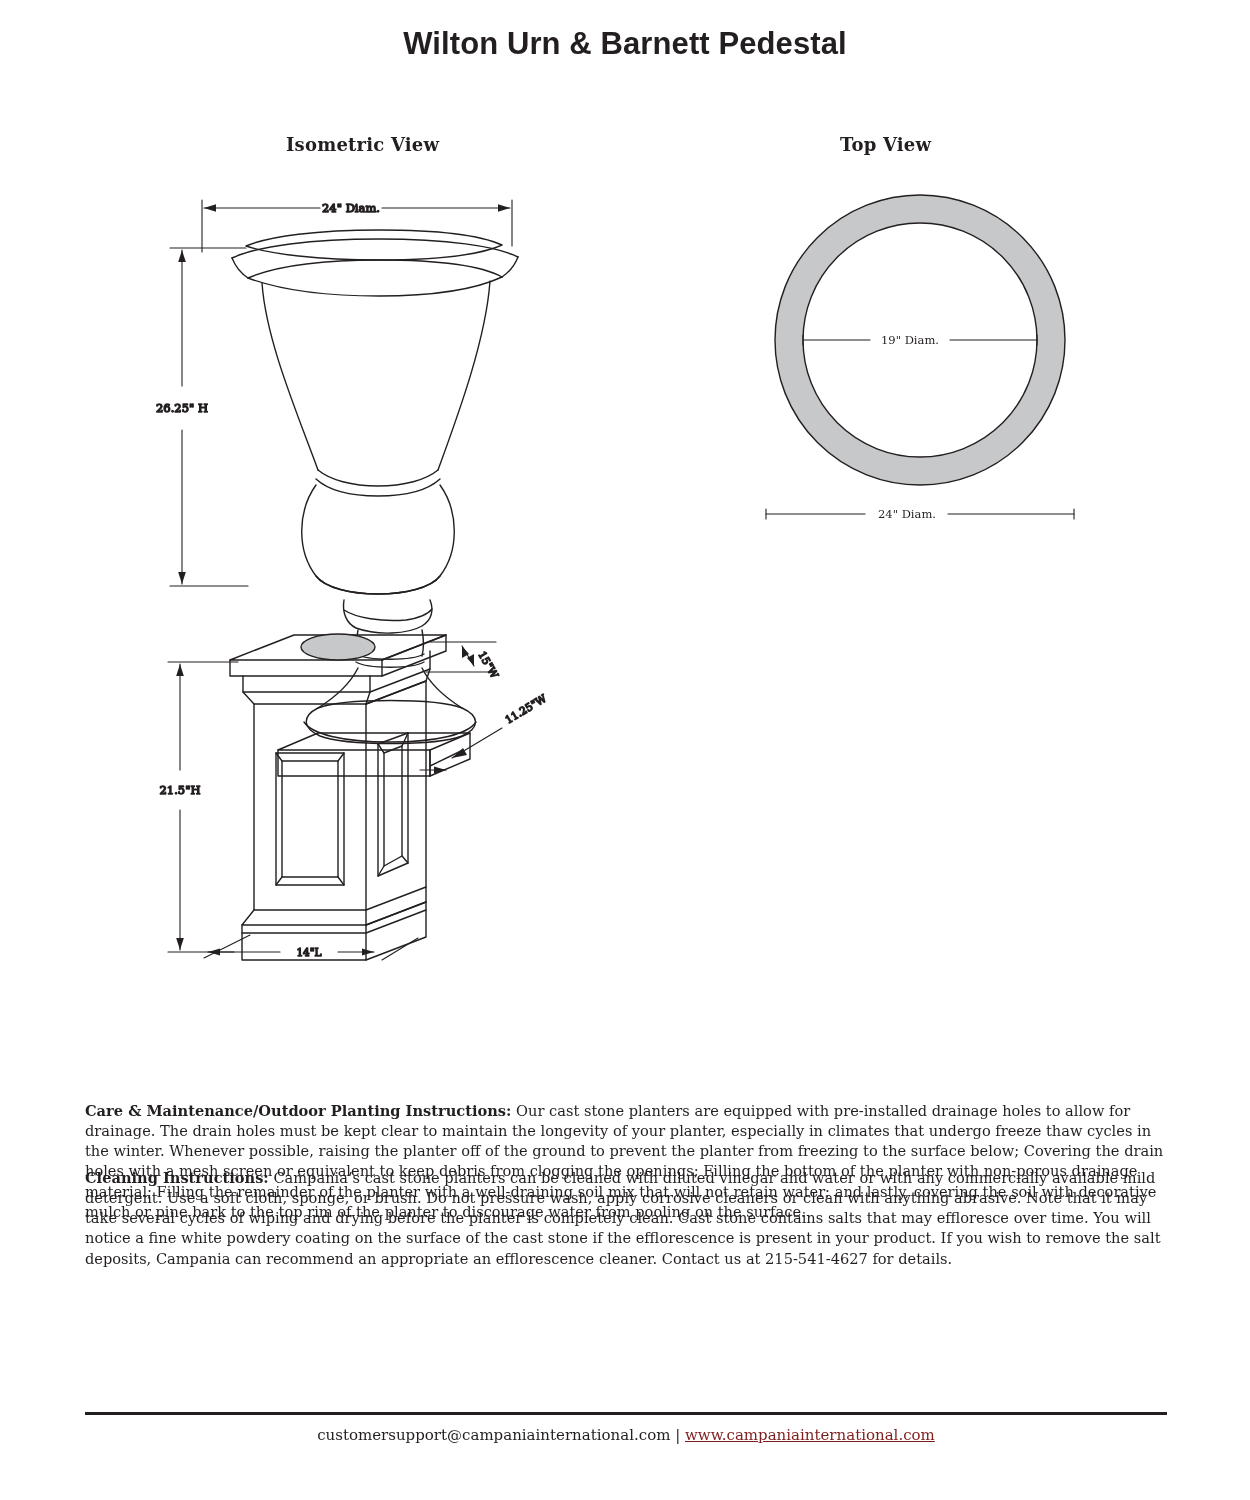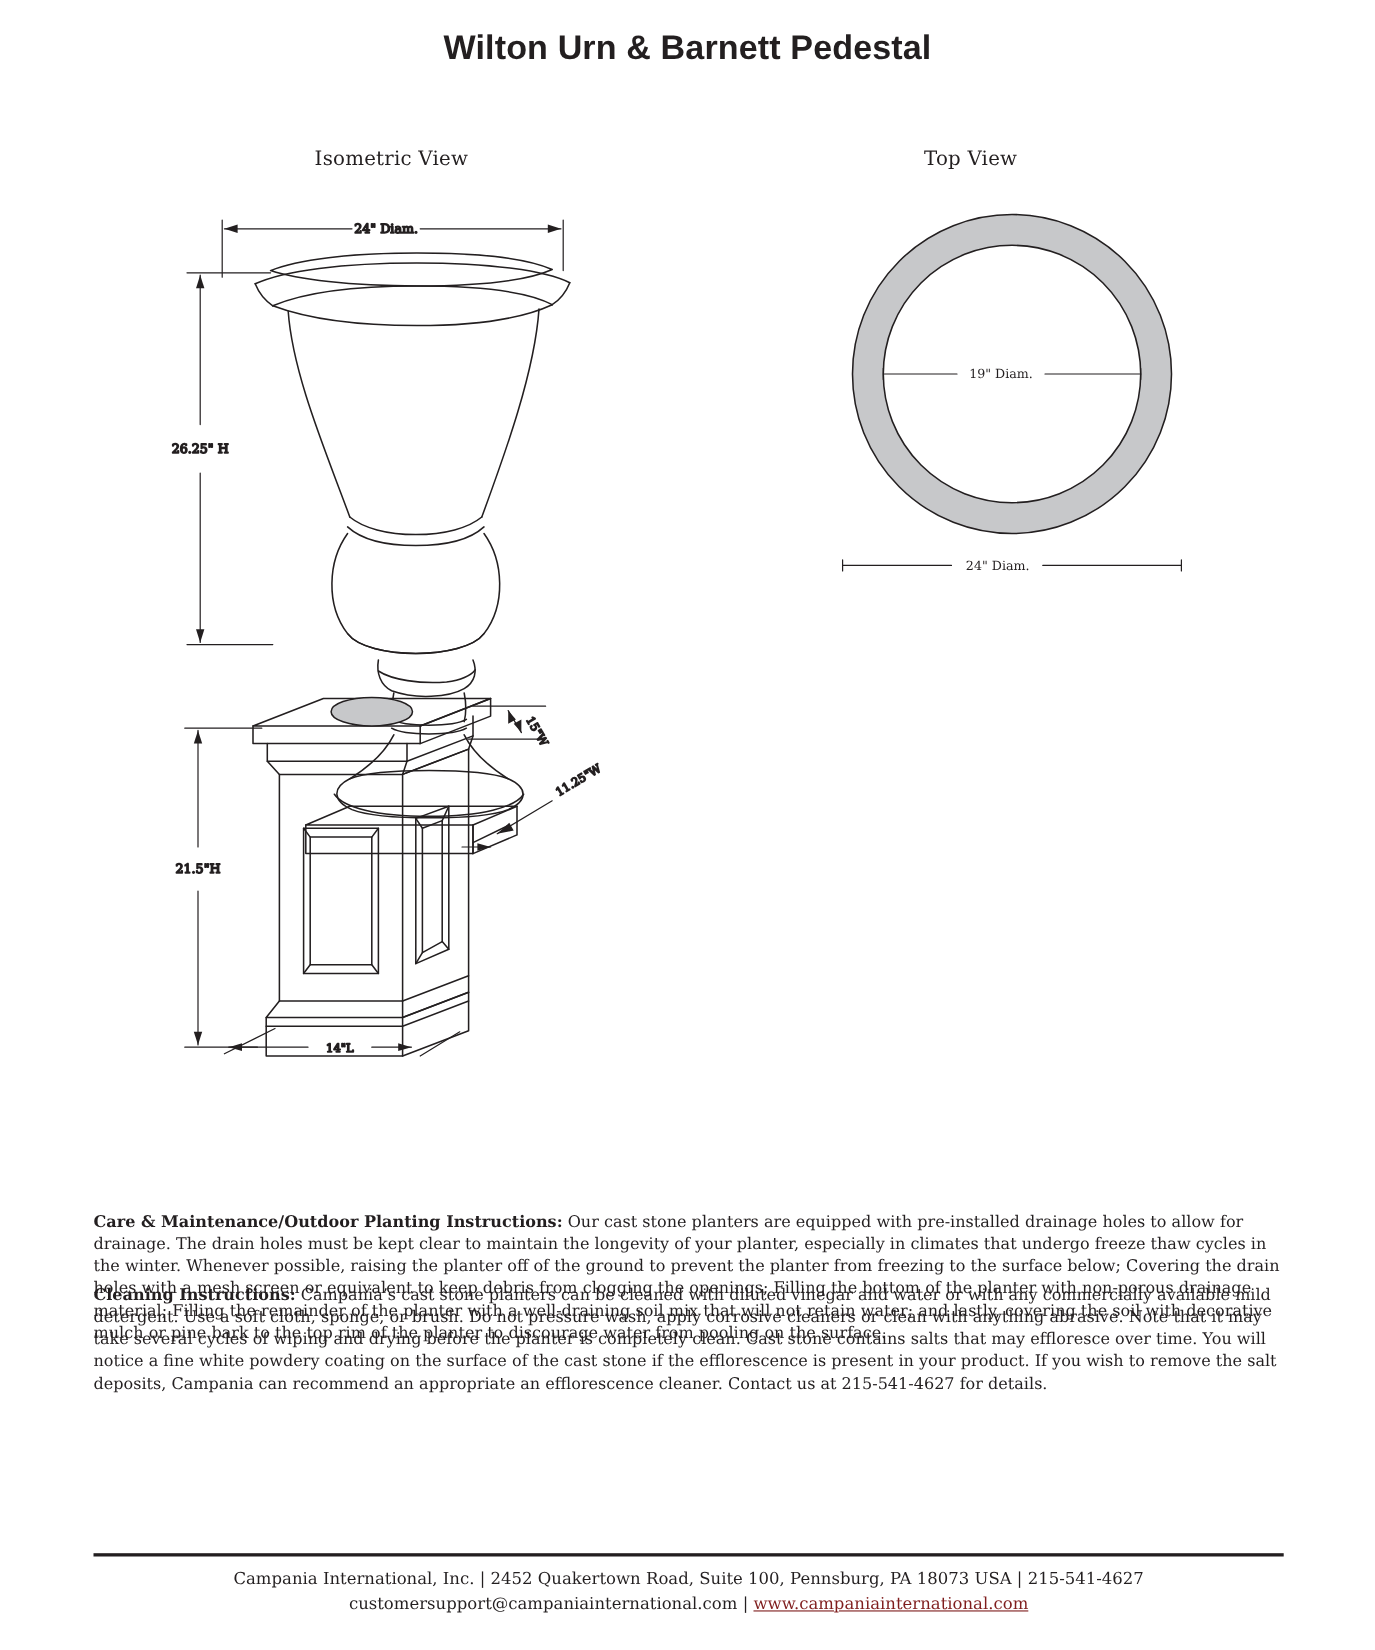--- a/index.html
+++ b/index.html
@@ -34,21 +34,21 @@
     font-weight: bold;
     letter-spacing: 0.1px;
     color: #231f20;
     font-family: "Liberation Sans", sans-serif;
   }
 
   
   .view-caption {
     position: absolute;
     font-size: 18px;
-    font-weight: normal;
+    font-weight: bold;
     color: #231f20;
     font-family: "DejaVu Serif", serif;
     letter-spacing: 0.2px;
   }
   #caption-isometric { top: 134px; left: 286px; }
   #caption-top       { top: 134px; left: 840px; }
 
   
   .drawing {
     position: absolute;
@@ -331,19 +331,18 @@
     <b>Care &amp; Maintenance/Outdoor Planting Instructions:</b><span> Our cast stone planters are equipped with pre-installed drainage holes to allow for drainage. The drain holes must be kept clear to maintain the longevity of your planter, especially in climates that undergo freeze thaw cycles in the winter.  Whenever possible, raising the planter off of the ground to prevent the planter from freezing to the surface below; Covering the drain holes with a mesh screen or equivalent to keep debris from clogging the openings; Filling the bottom of the planter with non-porous drainage material; Filling the remainder of the planter with a well-draining soil mix that will not retain water; and lastly, covering the soil with decorative mulch or pine bark to the top rim of the planter to discourage water from pooling on the surface.</span>
   </div>
 
 
   <div class="body-copy para" id="section-cleaning">
     <b>Cleaning Instructions:</b><span> Campania’s cast stone planters can be cleaned with diluted vinegar and water or with any commercially available mild detergent. Use a soft cloth, sponge, or brush. Do not pressure wash, apply corrosive cleaners or clean with anything abrasive. Note that it may take several cycles of wiping and drying before the planter is completely clean. Cast stone contains salts that may effloresce over time. You will notice a fine white powdery coating on the surface of the cast stone if the efflorescence is present in your product. If you wish to remove the salt deposits, Campania can recommend an appropriate an efflorescence cleaner. Contact us at 215-541-4627 for details.</span>
   </div>
 
   <div id="footer">
     <div class="footer-rule"></div>
-    <div class="footer-line">Campania International, Inc. | 2452 Quakertown Road, Suite 100, Pennsburg, PA 18073 USA | 215-541-4627</div>
     <div class="footer-line">
       <span>customersupport@campaniainternational.com</span><span> | </span><a class="footer-url" href="#">www.campaniainternational.com</a>
     </div>
   </div>
 
 </div>
 
 </body></html>

